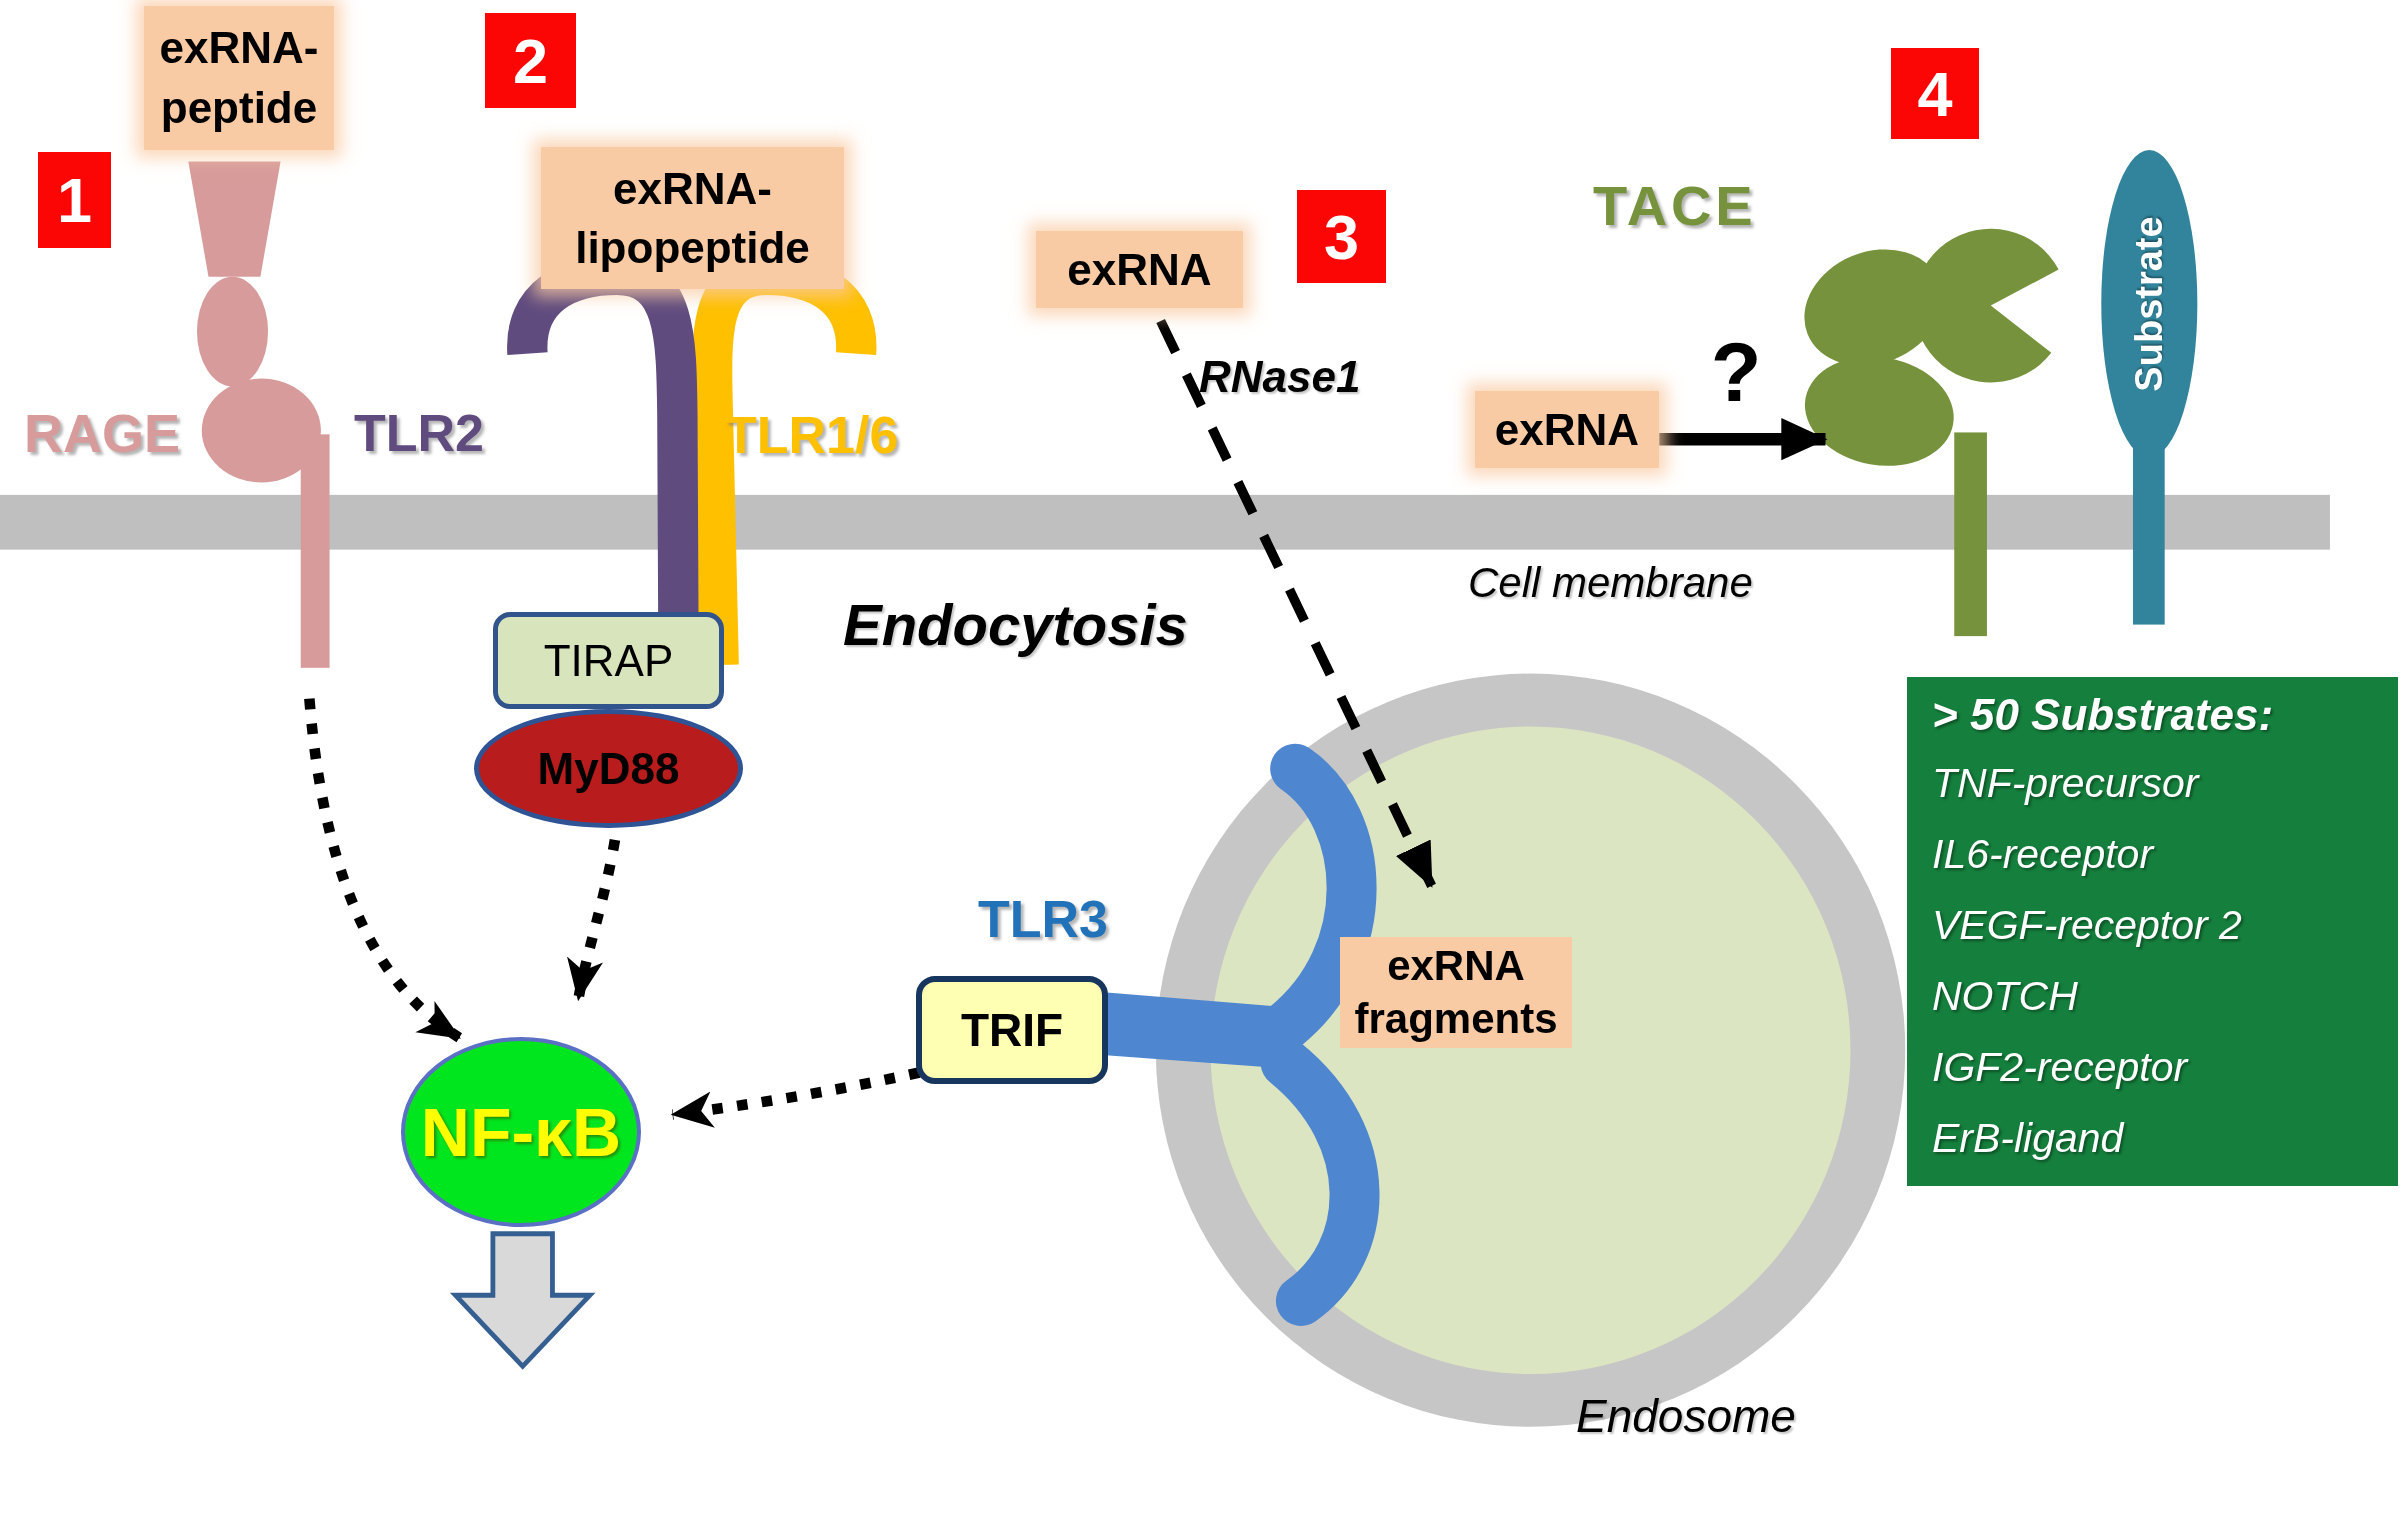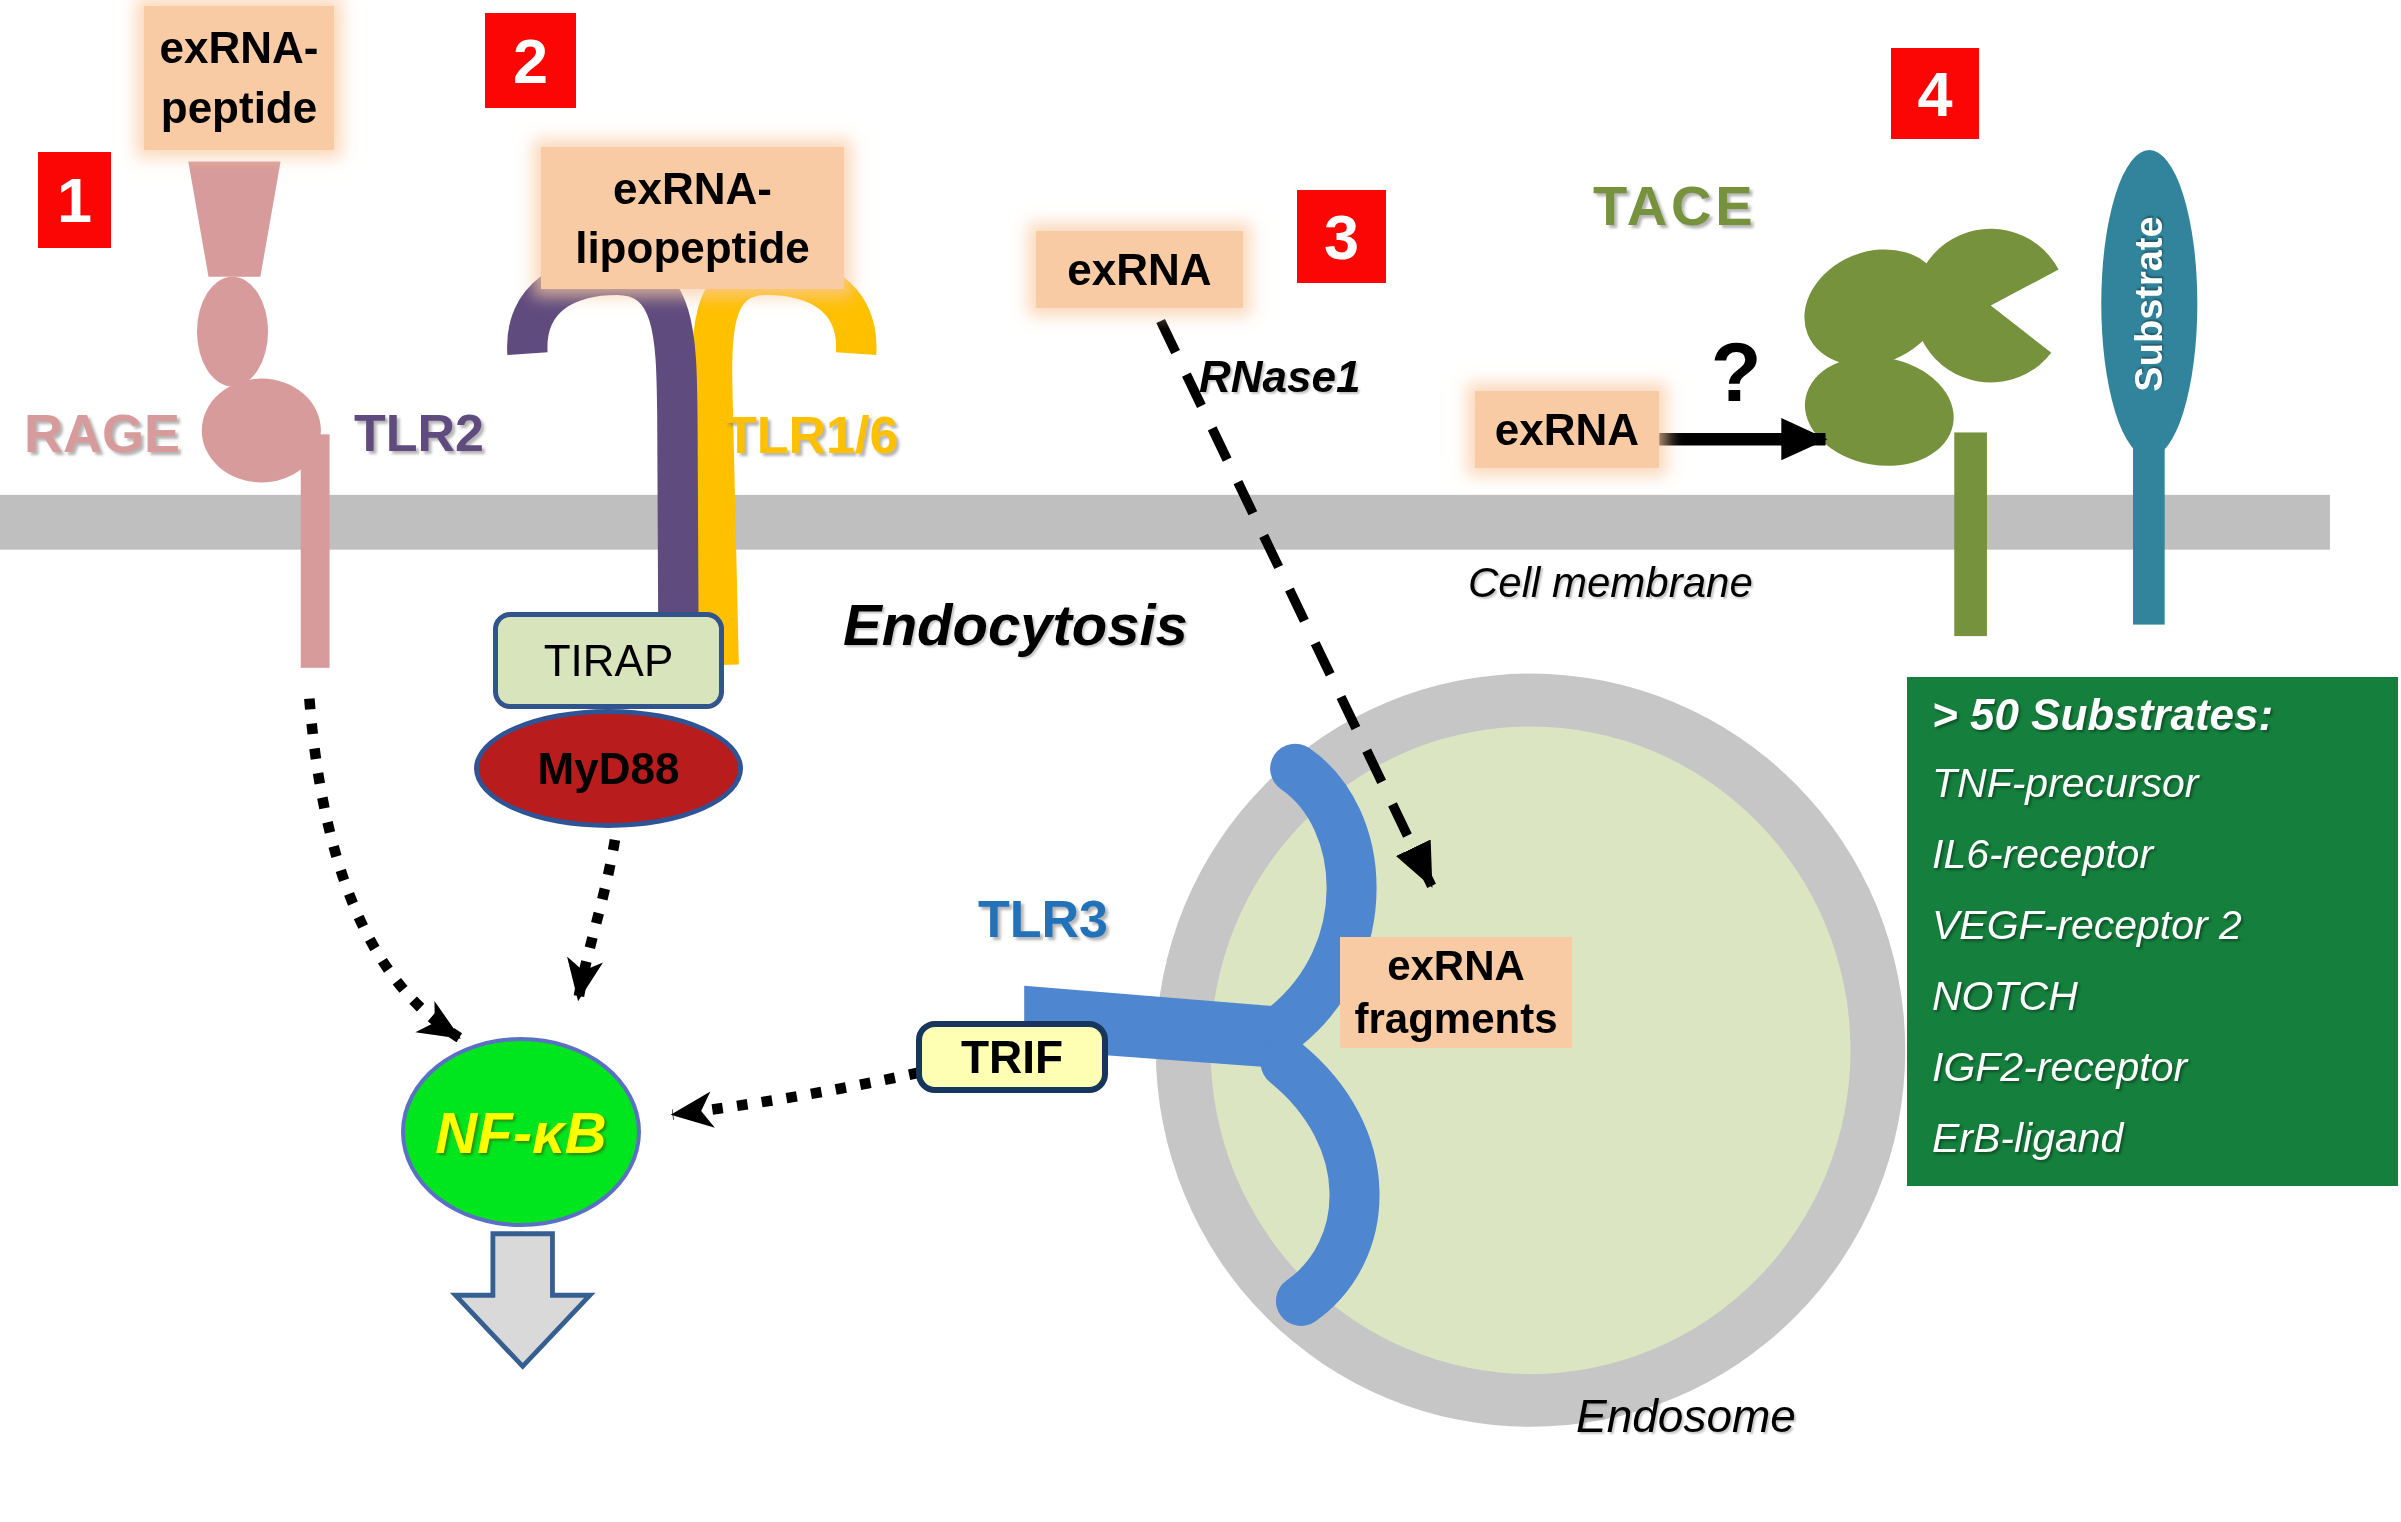--- a/index.html
+++ b/index.html
@@ -115,23 +115,23 @@
 
   <div class="abs rlabel" style="left:24px;top:402px;font-size:54px;color:#D79B9B;">RAGE</div>
   <div class="abs rlabel" style="left:354px;top:403px;font-size:52px;color:#5F4B7E;">TLR2</div>
   <div class="abs rlabel" style="left:725px;top:405px;font-size:52px;color:#FFC000;">TLR1/6</div>
   <div class="abs rlabel" style="left:978px;top:889px;font-size:52px;color:#2272B9;">TLR3</div>
   <div class="abs rlabel" style="left:1593px;top:173px;font-size:56px;color:#76923C;letter-spacing:3.8px;">TACE</div>
   <div class="abs" style="left:2149px;top:304px;transform:translate(-50%,-50%) rotate(-90deg);font-size:38px;font-weight:600;color:#ffffff;white-space:nowrap;text-shadow:1.9px 1.9px 1.9px rgba(0,0,0,0.35);">Substrate</div>
 
   <div class="abs node-box tirap flexc" style="left:493px;top:612px;width:231px;height:97px;font-size:44px;">TIRAP</div>
   <div class="abs myd88 flexc" style="left:474px;top:709px;width:269px;height:119px;font-size:44px;">MyD88</div>
-  <div class="abs trif flexc" style="left:916px;top:1021px;width:192px;height:72px;font-size:46px;font-weight:700;">TRIF</div>
+  <div class="abs trif flexc" style="left:916px;top:976px;width:192px;height:108px;font-size:46px;font-weight:700;">TRIF</div>
 
-  <div class="abs nfkb flexc" style="left:401px;top:1037px;width:240px;height:190px;font-size:58px;font-style:italic;">NF-κB</div>
+  <div class="abs nfkb flexc" style="left:401px;top:1037px;width:240px;height:190px;font-size:68px;">NF-κB</div>
 
 
   <div class="abs ital" style="left:843px;top:591px;font-size:58px;font-weight:600;">Endocytosis</div>
   <div class="abs ital" style="left:1468px;top:559px;font-size:42px;">Cell membrane</div>
   <div class="abs ital" style="left:1576px;top:1389px;font-size:46px;">Endosome</div>
   <div class="abs ital" style="left:1199px;top:352px;font-size:44px;font-weight:700;">RNase1</div>
   <div class="abs" style="left:1693px;top:325px;width:86px;text-align:center;font-size:83px;font-weight:700;color:#000;">?</div>
 
   <div class="abs panel" style="left:1907px;top:677px;width:491px;height:509px;">
     <div class="ptitle">&gt; 50 Substrates:</div>

